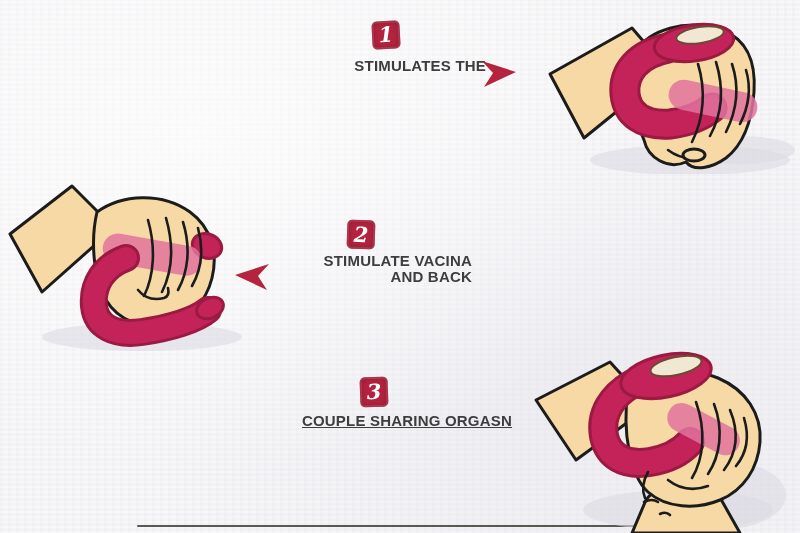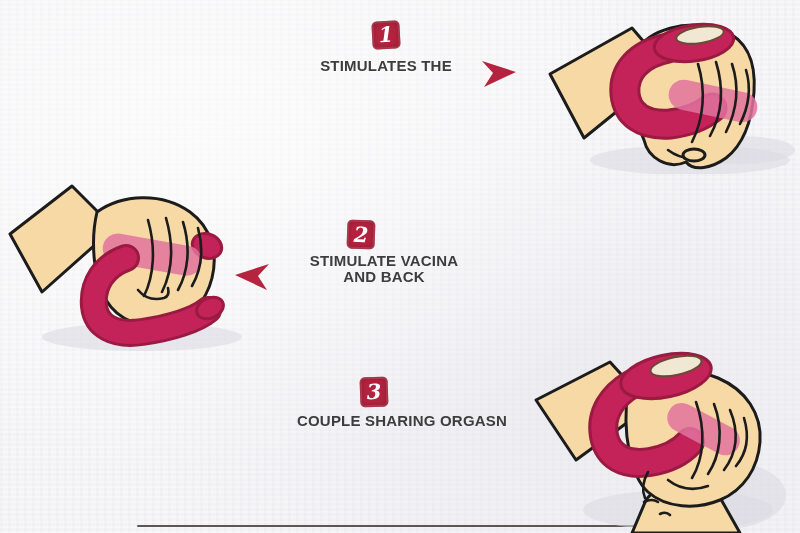--- a/index.html
+++ b/index.html
@@ -23,26 +23,26 @@
     position:absolute; width:28px; height:28px; border-radius:5px;
     background:var(--badge-red);
     box-shadow: inset 0 0 0 2px rgba(255,255,255,.12), inset 0 0 6px rgba(60,0,15,.45);
     color:#ffffff; font-family:"DejaVu Serif", serif; font-weight:bold; font-style:italic;
     font-size:21px; line-height:28px; text-align:center;
   }
   .badge.b1{left:372px; top:21px; transform:rotate(-3deg);}
   .badge.b2{left:347px; top:220px; transform:rotate(2deg); height:29px; line-height:29px;}
   .badge.b3{left:360px; top:377px; transform:rotate(-2deg); height:30px; line-height:30px;}
   .step-text{
-    position:absolute; text-align:center; color:var(--text-dark);
+    position:absolute; text-align:right; color:var(--text-dark);
     font-size:15px; font-weight:bold; letter-spacing:.2px; line-height:16px;
   }
   .t1{left:286px; top:58px;  width:200px;}
-  .t2{left:284px; top:253px; width:200px;}
-  .t3{left:292px; top:413px; width:220px;}
+  .t2{left:272px; top:253px; width:200px;}
+  .t3{left:292px; top:413px; width:220px;text-decoration:underline;}
   .arrow{position:absolute; width:36px; height:30px;}
   .a1{left:481px; top:58px;}
   .a2{left:234px; top:261px;}
   .hand{position:absolute; z-index:2;}
   .hA{left:540px; top:2px;}
   .hB{left:2px;   top:172px;}
   .hC{left:528px; top:350px;}
   .table-line{
     position:absolute; left:137px; top:525px; width:560px; height:2px;
     background:var(--table-line); opacity:.88; border-radius:2px; z-index:1;

